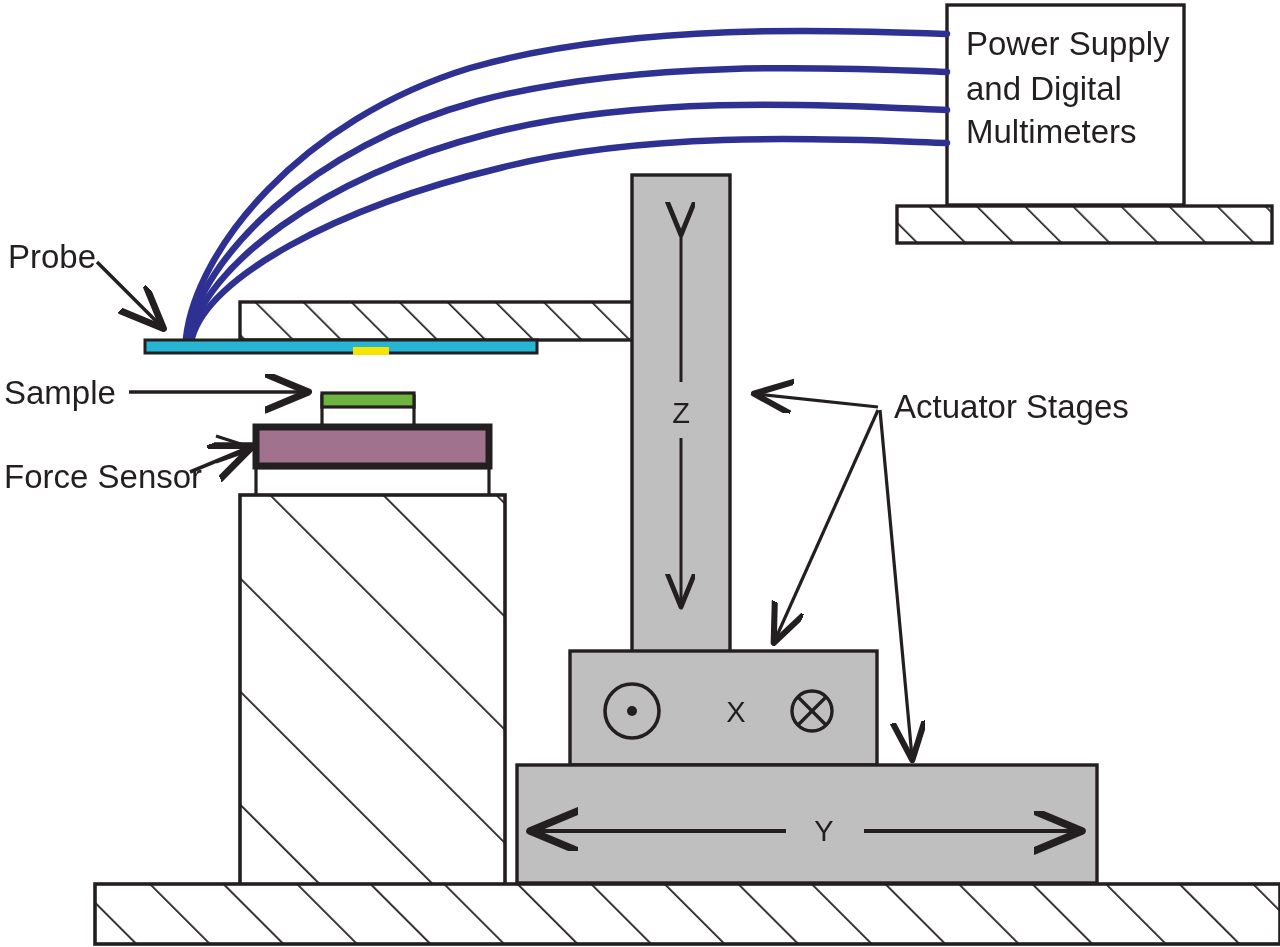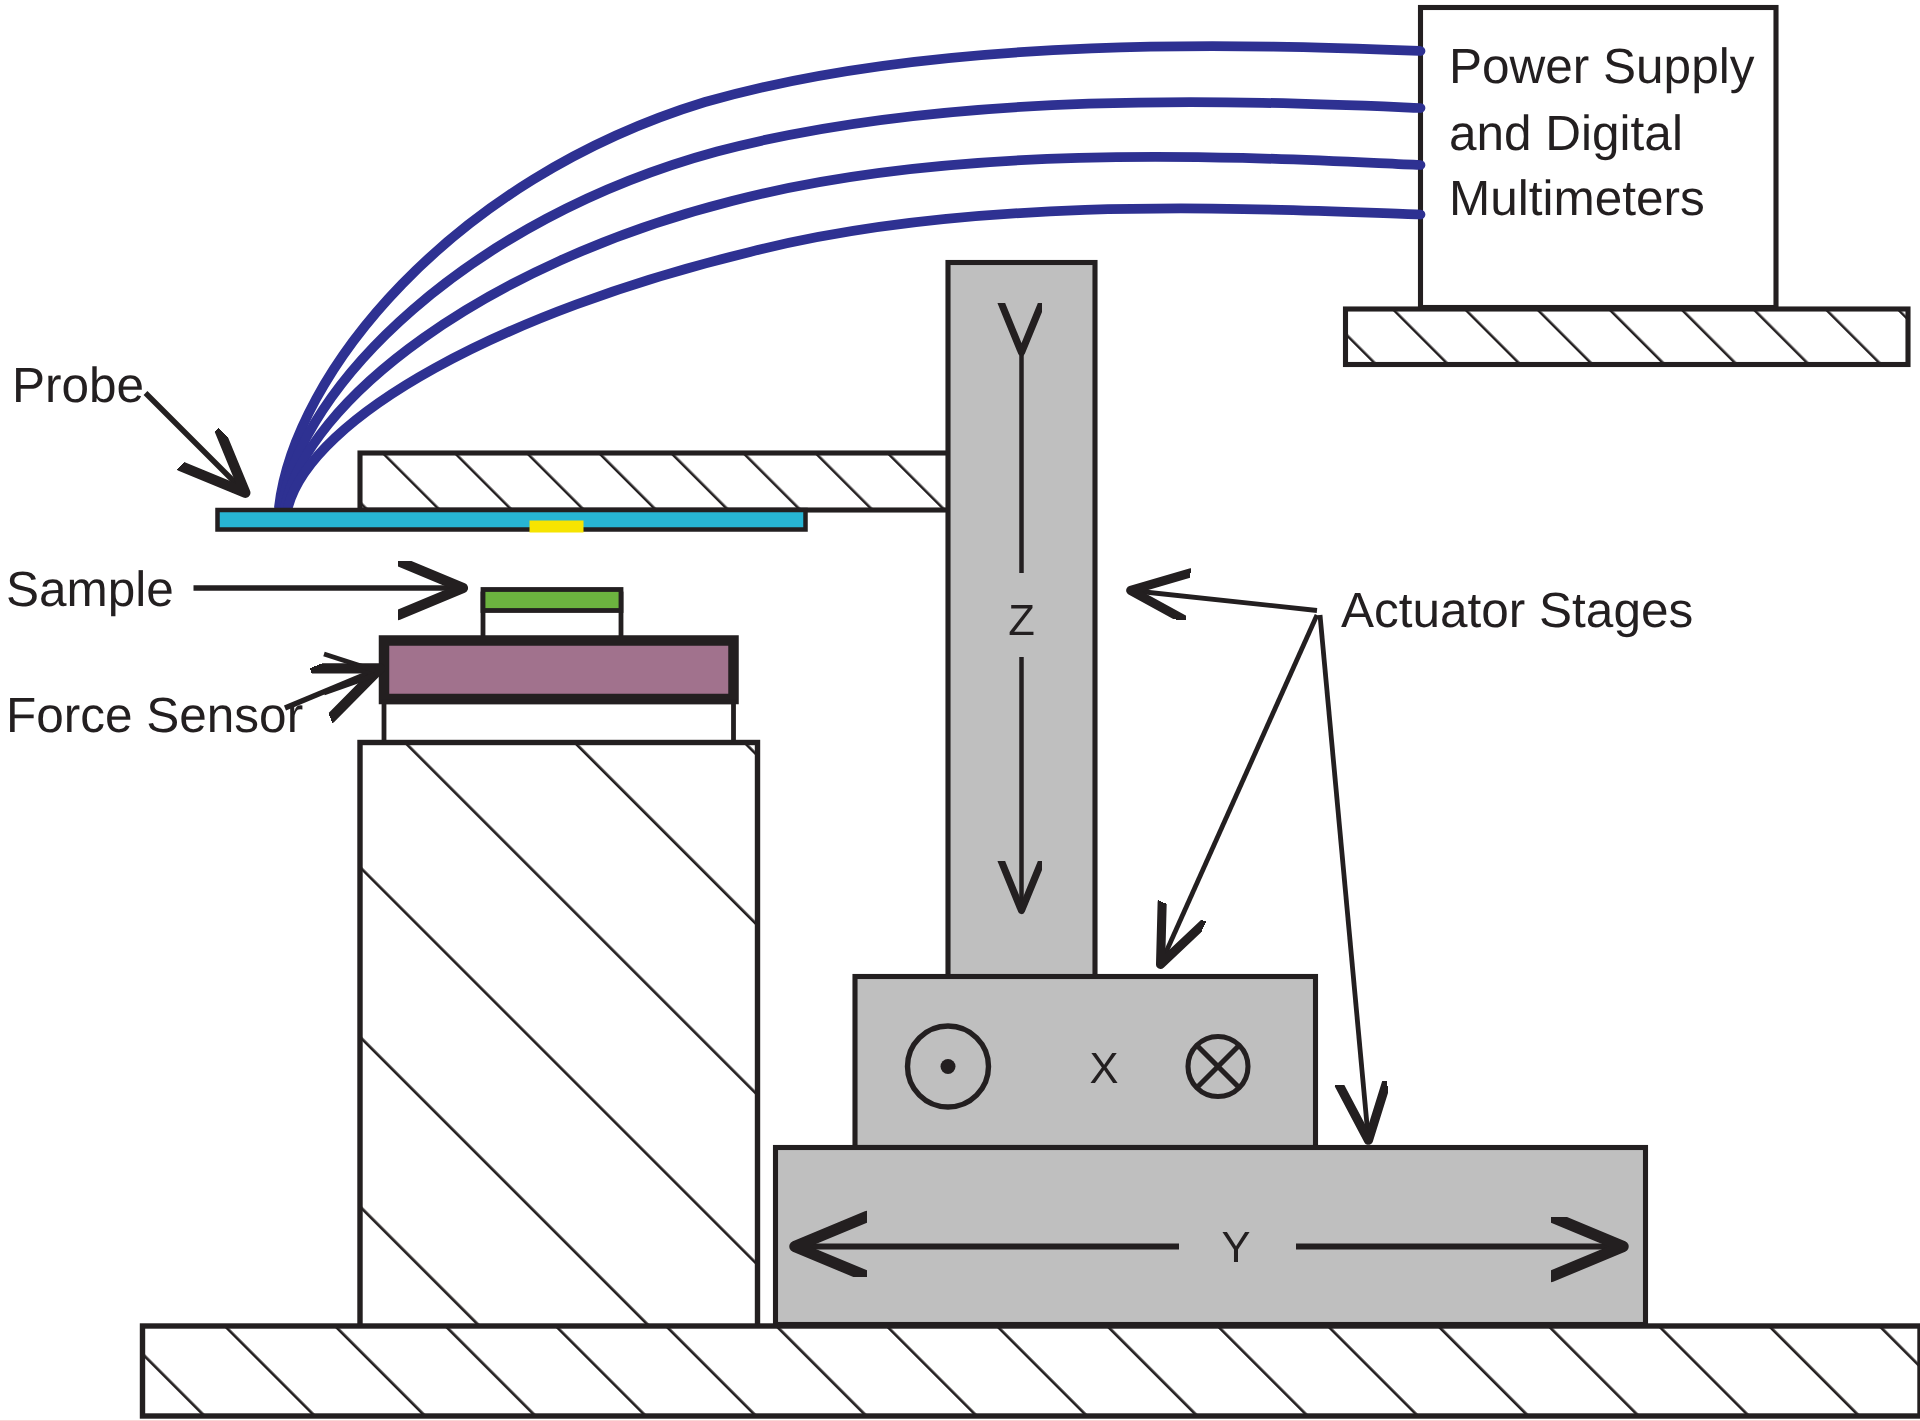--- a/index.html
+++ b/index.html
@@ -7,21 +7,21 @@
     padding: 0;
     background: #ffffff;
   }
   body {
     font-family: "Liberation Sans", sans-serif;
   }
   #diagram-root {
     position: relative;
     width: 1280px;
     height: 947px;
-    background: #ef4444;
+    background: #a16207;
     overflow: hidden;
   }
   #diagram-svg {
     display: block;
     width: 1280px;
     height: 947px;
   }
   .lbl {
     font-family: "Liberation Sans", sans-serif;
     fill: #231f20;

